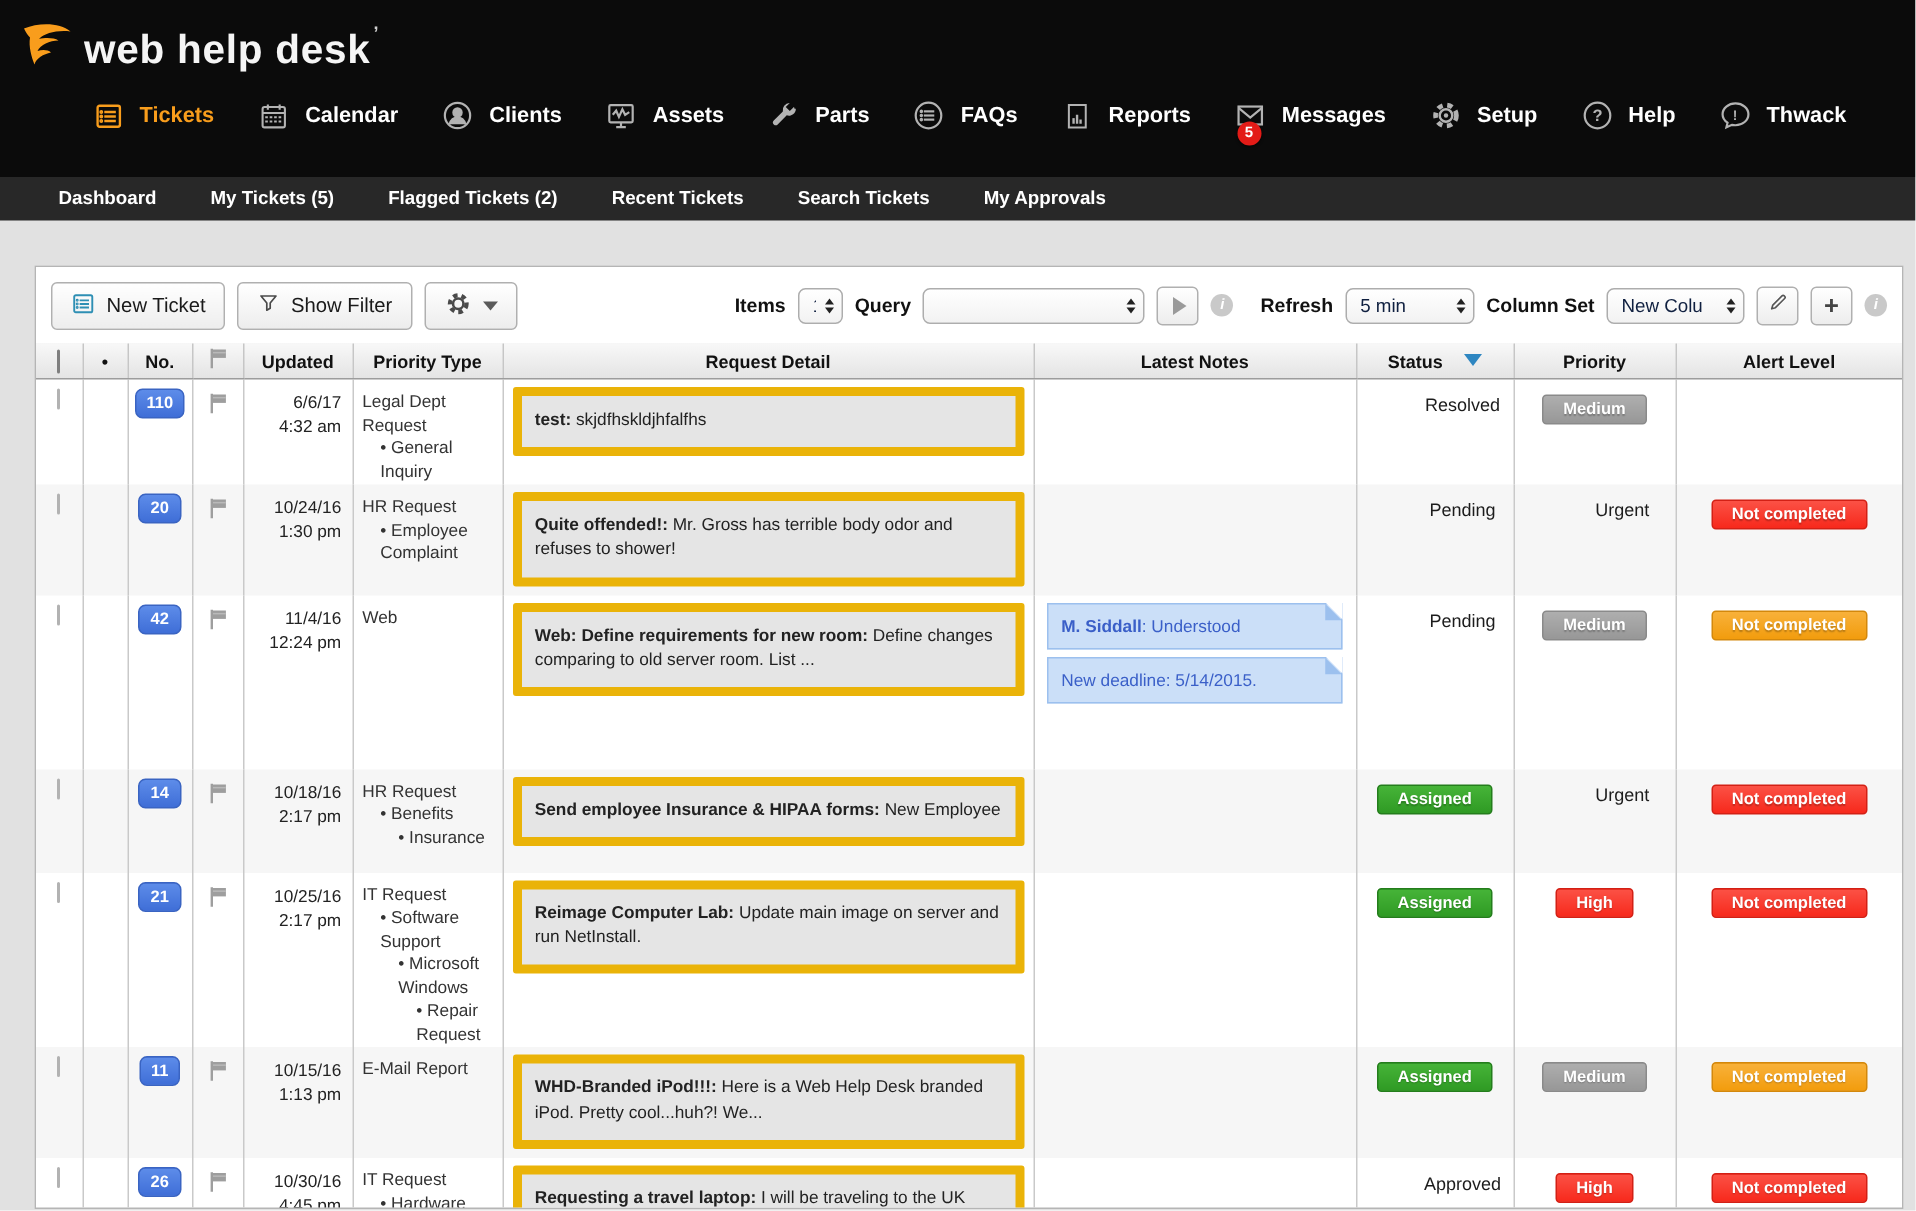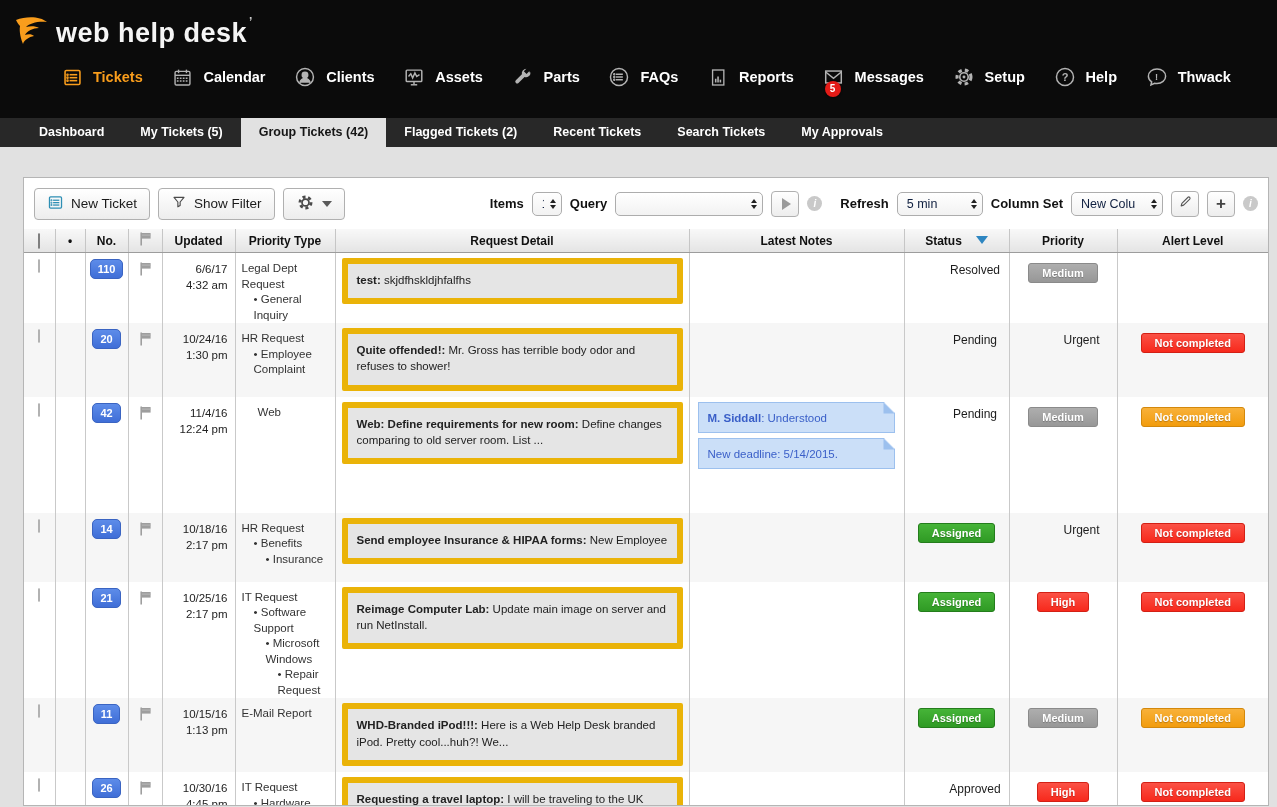--- a/index.html
+++ b/index.html
@@ -232,21 +232,20 @@
             </svg>
           </span>
           <span class="lbl">Thwack</span>
         </div>
       </div>
   </div>
 
   <div class="subnav">
       <div class="tab">Dashboard</div>
       <div class="tab">My Tickets (5)</div>
-      <div class="tab active">Group Tickets (42)</div>
       <div class="tab">Flagged Tickets (2)</div>
       <div class="tab">Recent Tickets</div>
       <div class="tab">Search Tickets</div>
       <div class="tab">My Approvals</div>
     </div>
 
   <div class="content">
     <div class="panel">
 
       <div class="toolbar">
@@ -424,21 +423,21 @@
               <td class="c"><span class="flag-ic"><svg width="15" height="16" viewBox="0 0 15 16">
                     <line x1="3.2" y1="1.5" x2="3.2" y2="14.5" stroke="#9e9e9e" stroke-width="1.6"></line>
                     <rect x="4" y="2" width="8.6" height="5.6" fill="#9e9e9e"></rect>
                     <rect x="4" y="3.6" width="8.6" height="1" fill="#b9b9b9"></rect>
                   </svg></span></td>
               <td class="updated">
                 <div>11/4/16</div>
                 <div>12:24 pm</div>
               </td>
               <td class="rtype">
-                <span class="rt-line" style="margin-left: 16px;">Web</span>
+                <span class="rt-line" style="margin-left: 0px;">Web</span>
               </td>
               <td style="padding-top: 0px;">
                 <div class="detail-box"><b>Web: Define requirements for new room:</b> Define changes comparing to old server room. List ...</div>
               </td>
               <td style="padding-top: 0px;">
                 <div class="note"><b>M. Siddall</b>: Understood</div>
                 <div class="note">New deadline: 5/14/2015.</div>
               </td>
               <td class="c"><span class="plain-txt">Pending</span></td>
               <td class="c"><span class="badge gray">Medium</span></td>

